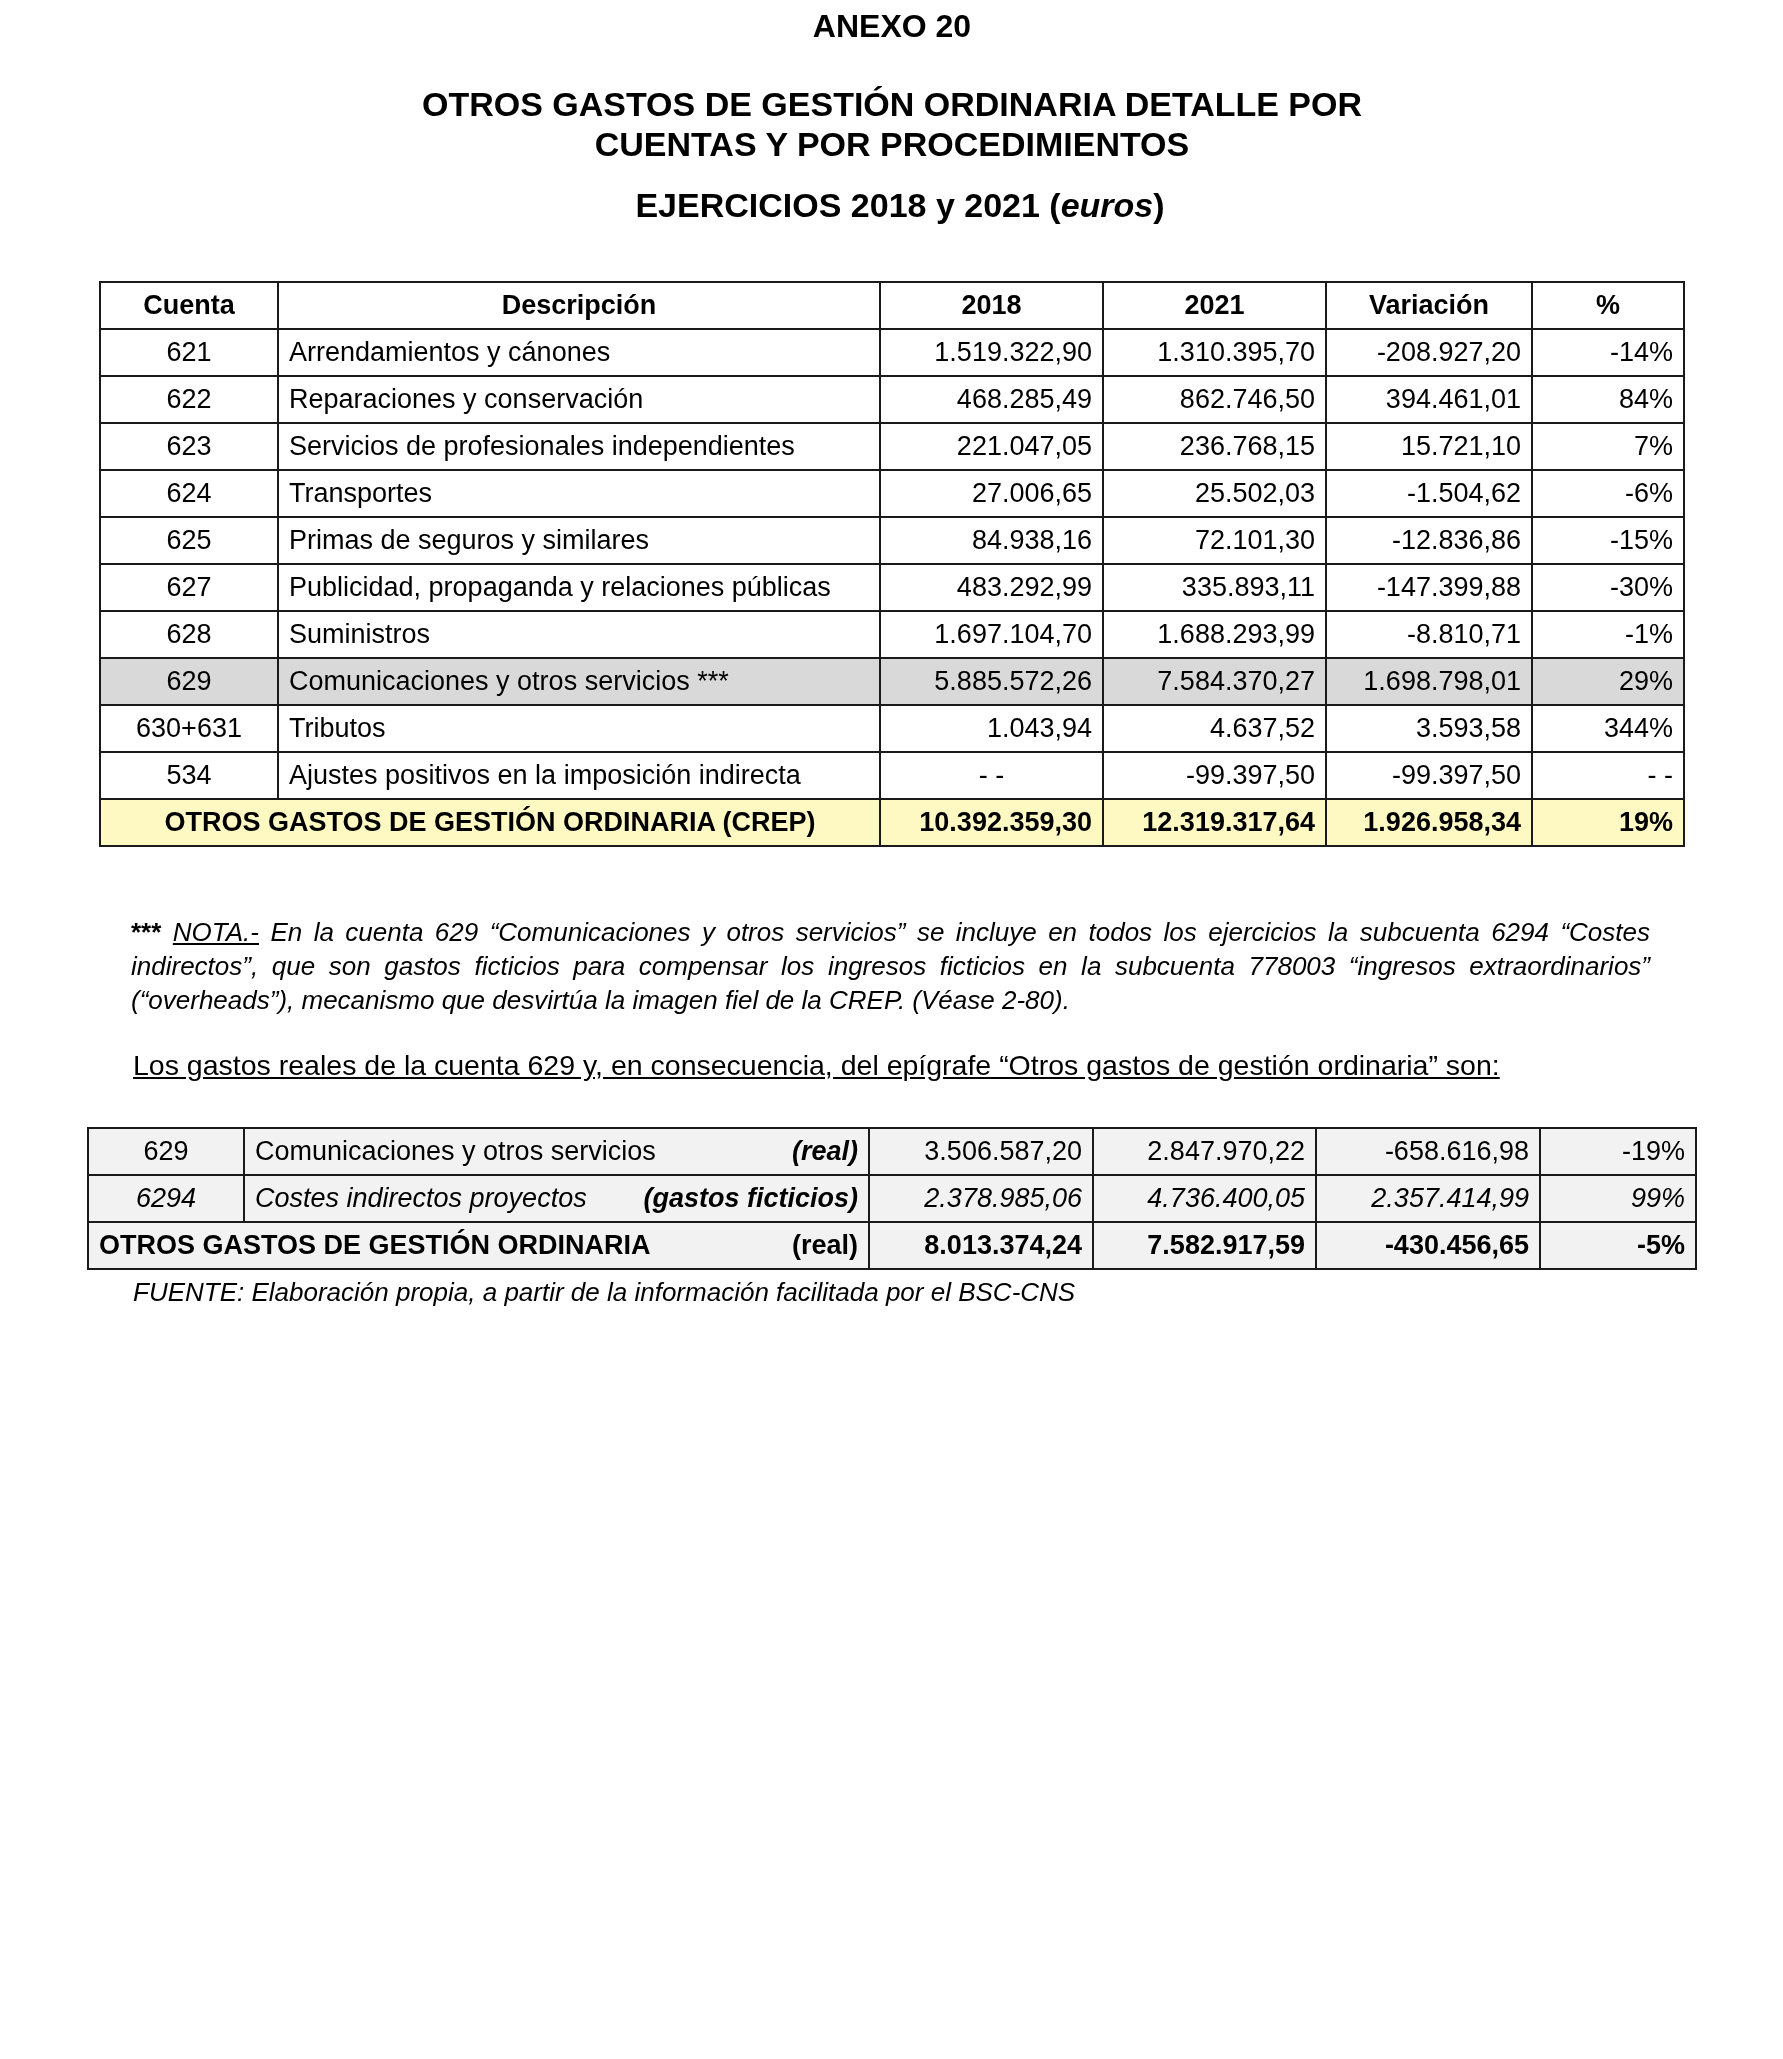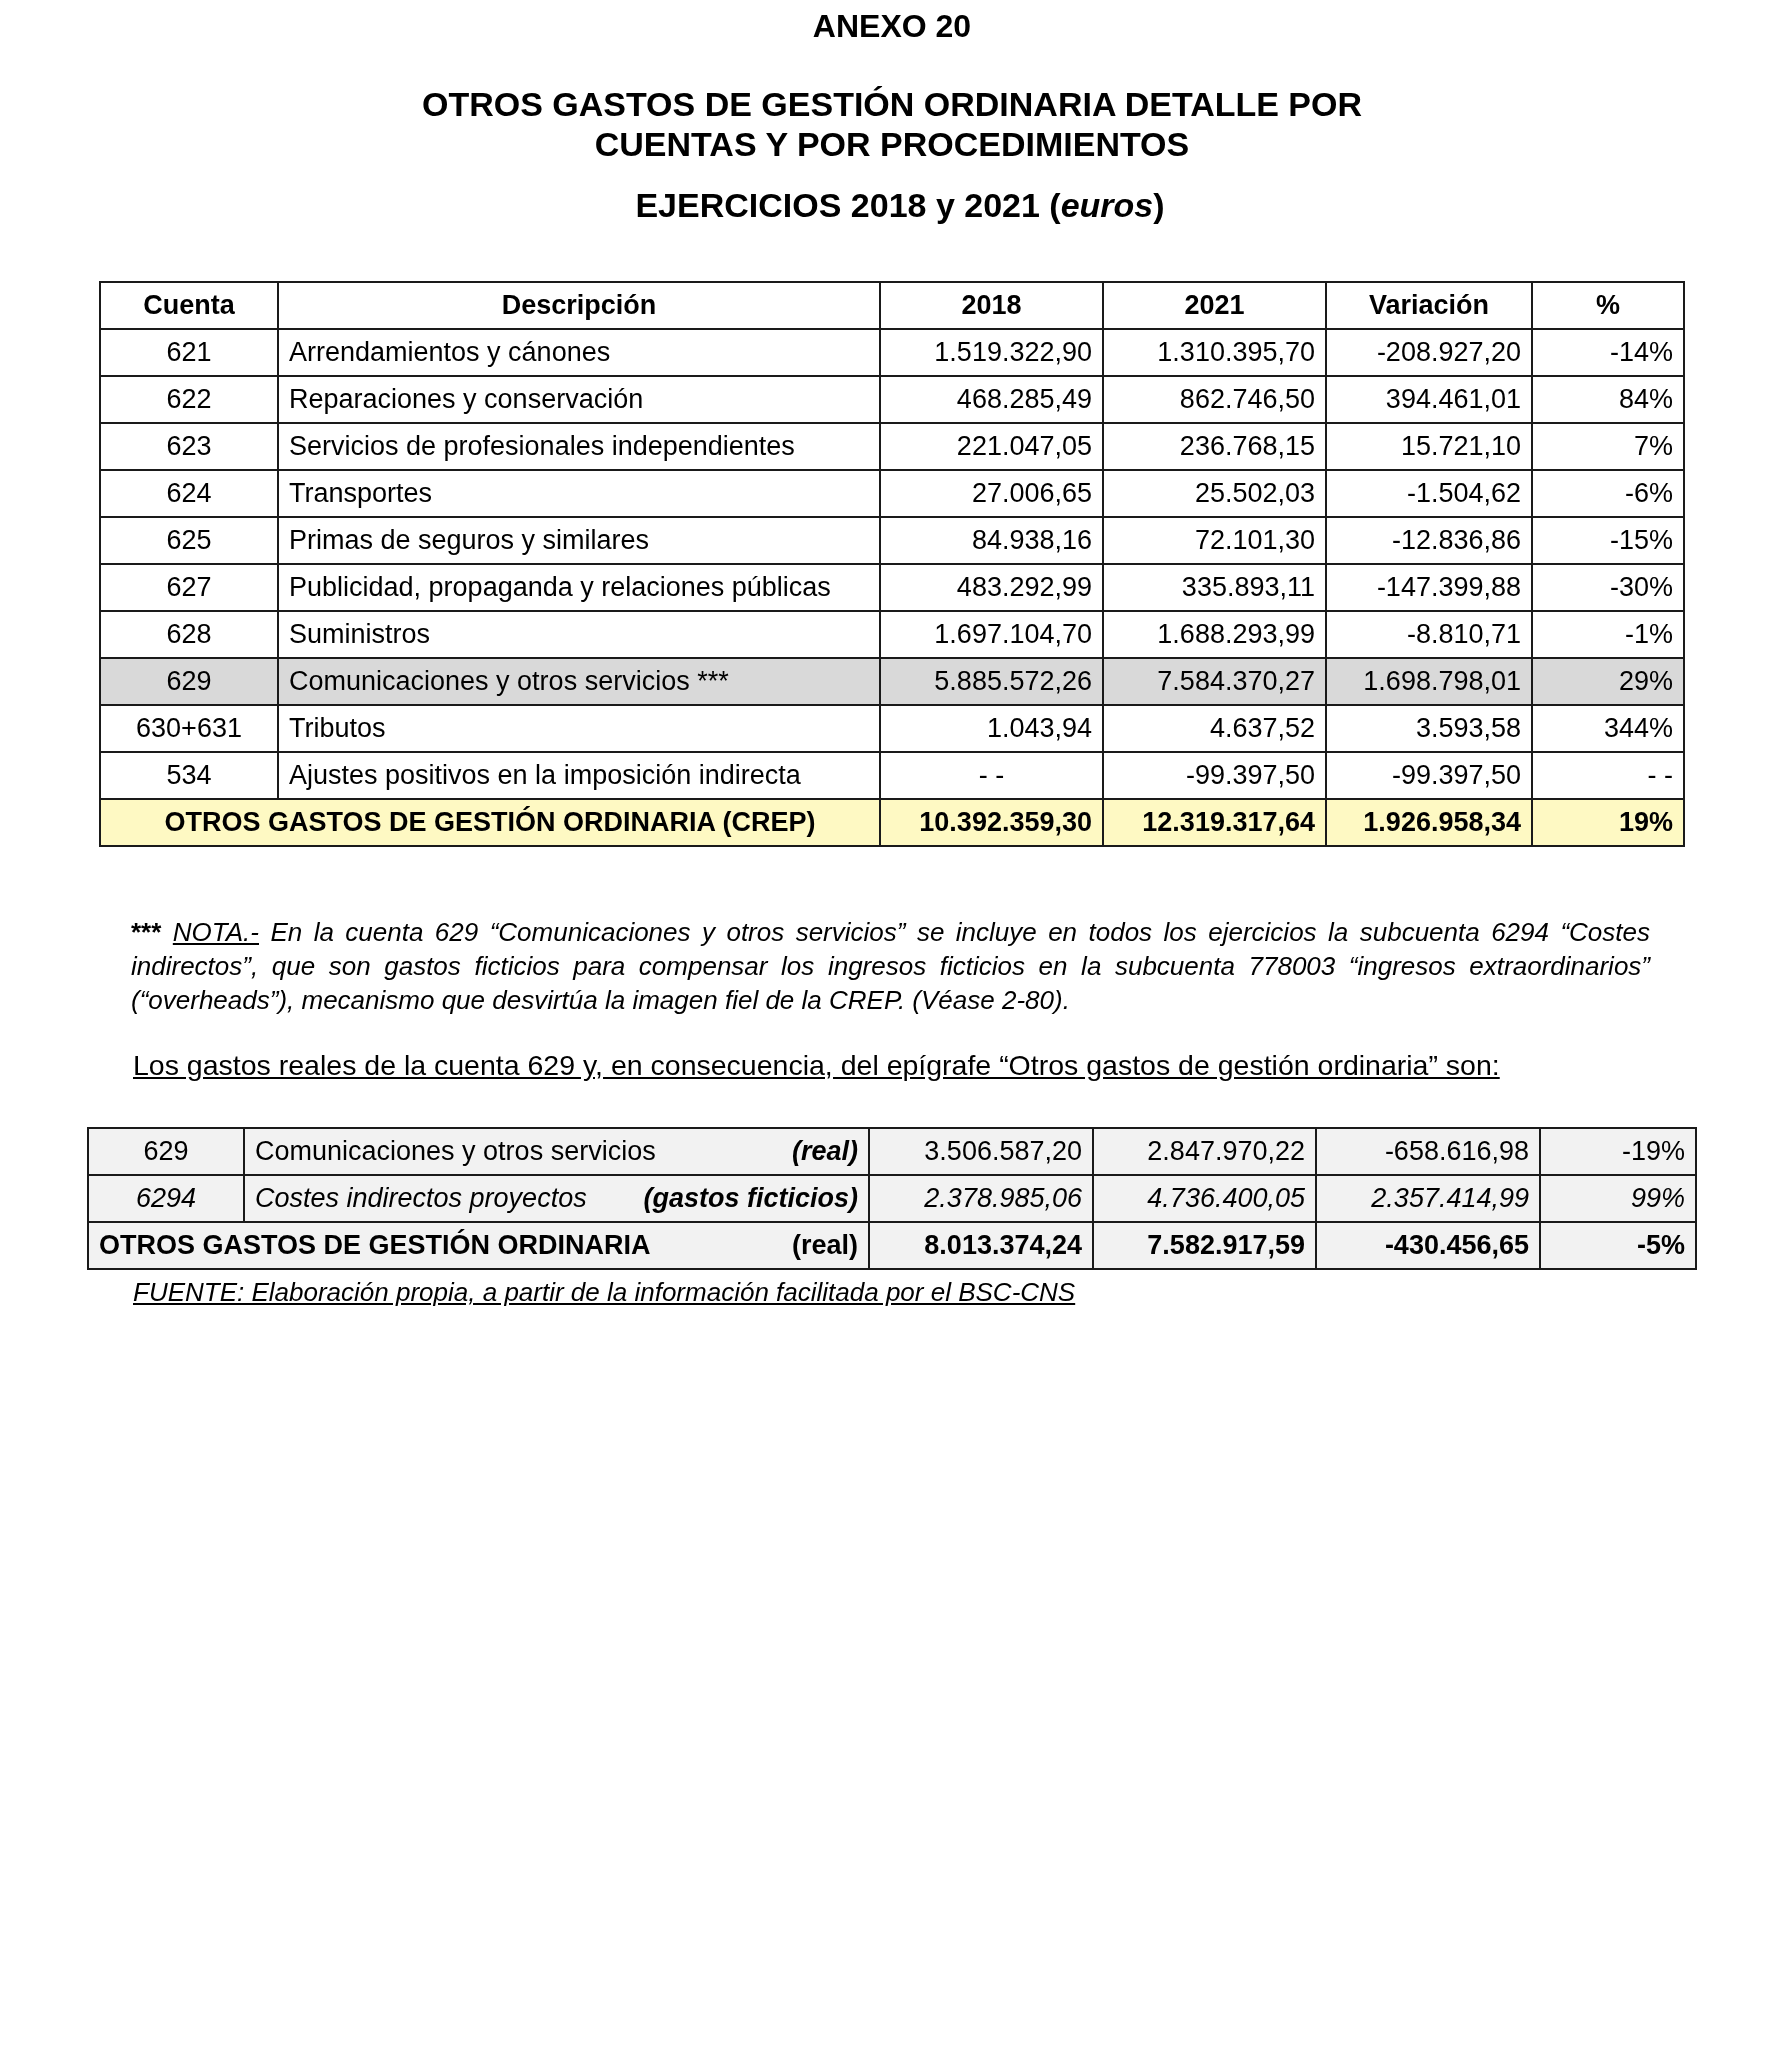--- a/index.html
+++ b/index.html
@@ -47,21 +47,21 @@
       font-size: 28.5px; text-decoration: underline; margin: 0; white-space: nowrap;
     }
 
     #t2 { left: 87px; top: 1127px; width: 1609px; background: #f2f2f2; }
     #t2 tr { height: 47px; }
     .desc-wrap { display: flex; justify-content: space-between; align-items: center; }
     .it { font-style: italic; }
 
     #source {
       position: absolute; left: 133px; top: 1277px; font-size: 26px;
-      font-style: italic; margin: 0; white-space: nowrap; text-decoration: underline;
+      font-style: italic; margin: 0; white-space: nowrap;
     }
   </style>
 </head>
 <body>
 
 <h1 id="anexo" class="center-title">ANEXO 20</h1>
 <h2 id="main-title" class="center-title">
   <span>OTROS GASTOS DE GESTIÓN ORDINARIA DETALLE POR</span><br>
   <span>CUENTAS Y POR PROCEDIMIENTOS</span>
 </h2>

